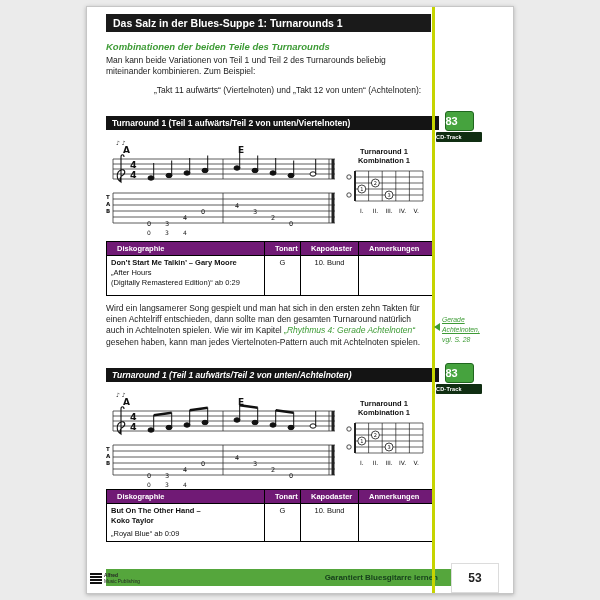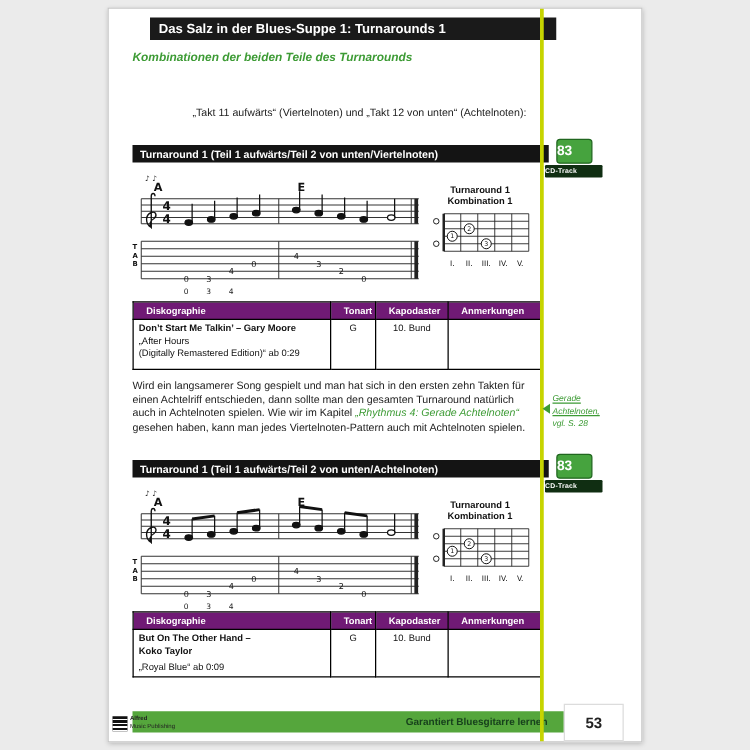--- a/index.html
+++ b/index.html
@@ -1,20 +1,20 @@
 <!DOCTYPE html>
 <html><head>
 <meta charset="utf-8">
 <style>
   html,body{margin:0;padding:0;}
   body{width:600px;height:600px;background:#ebebeb;font-family:"Liberation Sans",sans-serif;position:relative;overflow:hidden;}
   .page{position:absolute;left:86px;top:6px;width:428px;height:588px;background:#fff;border:1px solid #c6c6c6;box-shadow:0 1px 4px rgba(0,0,0,.25);box-sizing:border-box;}
   .abs{position:absolute;}
   .lime{position:absolute;left:345px;top:0;width:3px;height:100%;background:#c6d400;z-index:1;}
-  .titlebar{left:33px;top:7px;width:325px;height:18px;background:#1a1a1a;color:#fff;font-size:10.5px;font-weight:bold;line-height:18px;padding-left:7px;box-sizing:border-box;white-space:nowrap;}
+  .titlebar{left:19px;top:7px;width:325px;height:18px;background:#1a1a1a;color:#fff;font-size:10.5px;font-weight:bold;line-height:18px;padding-left:7px;box-sizing:border-box;white-space:nowrap;}
   .greenhead{left:19px;top:34px;color:#3d9b35;font-size:9.5px;font-weight:bold;font-style:italic;}
   .para{font-size:8.5px;color:#1c1c1c;line-height:1.32;}
   .secbar{width:333px;height:14px;background:#141414;color:#fff;font-size:8.5px;font-weight:bold;line-height:14px;padding-left:6px;box-sizing:border-box;white-space:nowrap;}
   .cdbadge{width:46px;z-index:2;}
   .cdnum{width:27px;height:18px;margin:0 auto;background:#46a33e;border:1px solid #20661f;border-radius:3px;color:#fff;font-weight:bold;font-size:11px;line-height:18px;}
   .cdstrip{height:10px;margin-top:1px;background:#102e12;color:#fff;font-size:5.5px;font-weight:bold;line-height:10px;letter-spacing:.2px;border-radius:1px;}
   .diagram{width:90px;text-align:center;}
   .diagtitle{font-size:7.5px;font-weight:bold;color:#111;line-height:1.25;}
   table.disk{border-collapse:collapse;table-layout:fixed;width:326px;}
   table.disk th{background:#701a75;color:#fff;font-size:7.5px;font-weight:bold;text-align:left;padding:2px 10px;border:1px solid #000;}
@@ -44,20 +44,21 @@
 <body>
 
 <div class="page">
   <div class="lime"></div>
 
   <div class="abs titlebar">
     <span>Das Salz in der Blues-Suppe 1: Turnarounds 1</span>
   </div>
 
   <div class="abs greenhead">Kombinationen der beiden Teile des Turnarounds</div>
+  <div class="abs para" style="left:19px;top:48px;width:323px;">Man kann beide Variationen von Teil 1 und Teil 2 des Turnarounds beliebig miteinander kombinieren. Zum Beispiel:</div>
   <div class="abs para" style="left:19px;top:78px;width:323px;margin-left:48px;">„Takt 11 aufwärts“ (Viertelnoten) und „Takt 12 von unten“ (Achtelnoten):</div>
 
   <div class="abs secbar" style="left:19px;top:109px;">
     <span>Turnaround 1 (Teil 1 aufwärts/Teil 2 von unten/Viertelnoten)</span>
   </div>
 
   <div class="abs cdbadge" style="left:349px;top:104px;">
     <div class="cdnum">83</div>
     <div class="cdstrip">CD-Track</div>
   </div>
@@ -195,21 +196,21 @@
     <span>Wird ein langsamerer Song gespielt und man hat sich in den ersten zehn Takten für einen Achtelriff entschieden, dann sollte man den gesamten Turnaround natürlich auch in Achtelnoten spielen. Wie wir im Kapitel </span><span class="greenlink">„Rhythmus 4: Gerade Achtelnoten“</span><span> gesehen haben, kann man jedes Viertelnoten-Pattern auch mit Achtelnoten spielen.</span>
   </div>
 
   <div class="abs noteArrow" style="left:347px;top:316px;"></div>
   <div class="abs marginnote" style="left:355px;top:308px;">
     <div class="u">Gerade</div>
     <div class="u">Achtelnoten,</div>
     <div>vgl. S. 28</div>
   </div>
 
-  <div class="abs secbar" style="left:19px;top:361px;">
+  <div class="abs secbar" style="left:19px;top:361px;font-style:italic;">
     <span>Turnaround 1 (Teil 1 aufwärts/Teil 2 von unten/Achtelnoten)</span>
   </div>
 
   <div class="abs cdbadge" style="left:349px;top:356px;">
     <div class="cdnum">83</div>
     <div class="cdstrip">CD-Track</div>
   </div>
 
   <svg class="abs" style="left:16px;top:380px;" width="238" height="102" viewBox="0 0 238 102">
     <text class="feel" x="13" y="10">♪ ♪</text>

